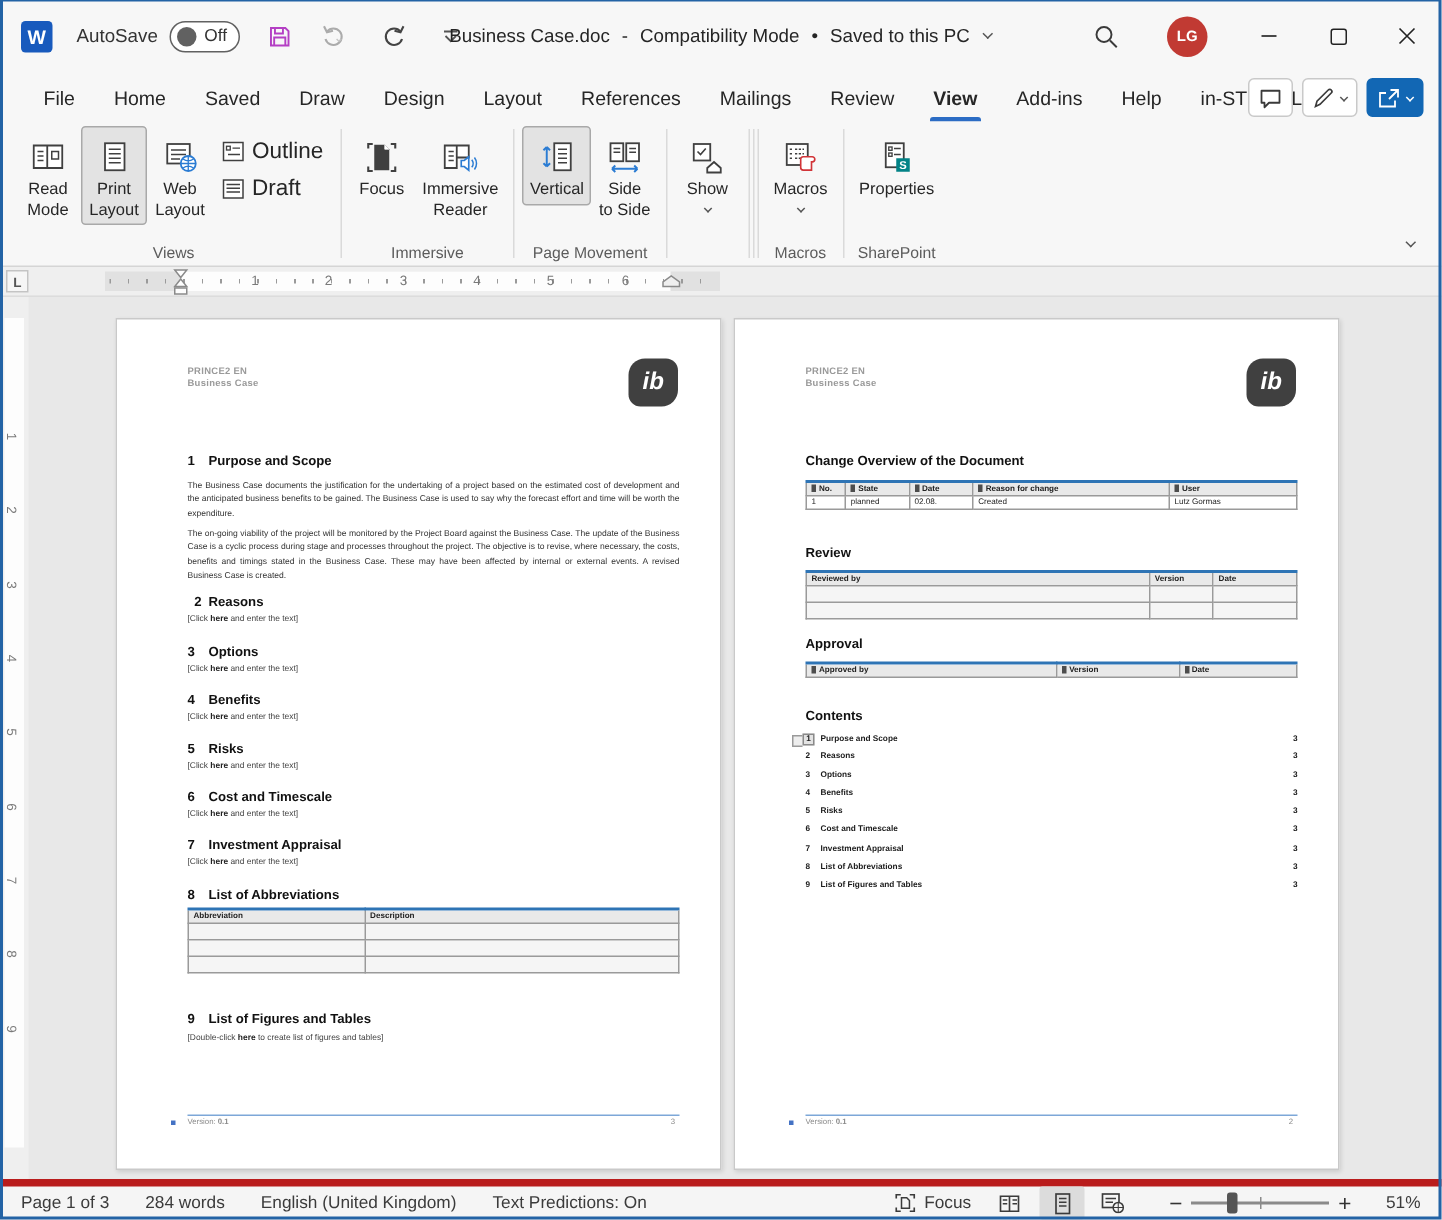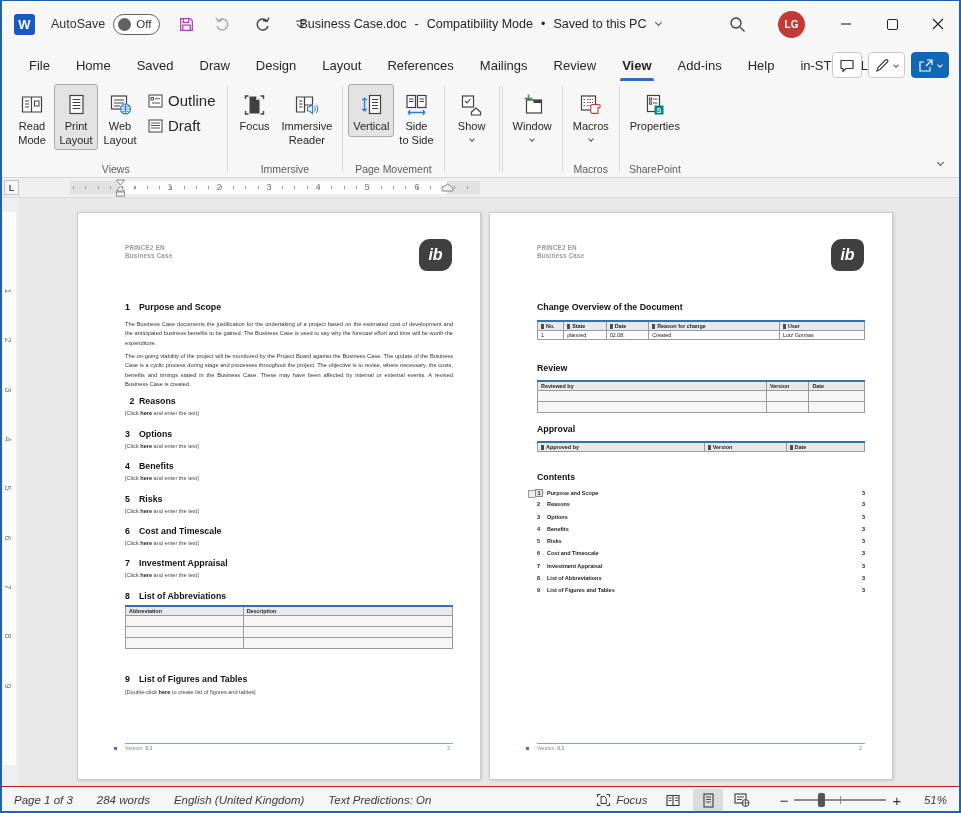--- a/index.html
+++ b/index.html
@@ -80,21 +80,21 @@
   .tocrow { display:flex; align-items:baseline; height:12.3px; }
   .tocrow .n { width:10px; }
   .tocrow .pg { margin-left:auto; }
   .selbox { display:inline-block; border:0.8px solid #8a8a8a; background:#e3e3e3; padding:0 1.5px; margin-left:-2px; }
   .cursor-mark { position:absolute; width:7px; height:8px; border:1px solid #9a9a9a; border-right:none; background:#eee; }
   .pfooter-line { border-top:1.2px solid #7da7d8; }
   .pfooter { font-size:5.2px; color:#8a8a8a; }
   .bluesq { display:inline-block; width:3px; height:3px; background:#4472c4; }
 
   
-  .statusbar { position:relative; height:27px; background:#f5f5f5; border-top:1px solid #b91c1c; display:flex; align-items:center; font-size:11.5px; color:#3b3b3b;font-style:italic; }
+  .statusbar { position:relative; height:27px; background:#f5f5f5; border-top:5px solid #b91c1c; display:flex; align-items:center; font-size:11.5px; color:#3b3b3b; }
   .sb-item { padding:0 12px; cursor:pointer; white-space:nowrap; }
   .sb-right { position:absolute; right:10px; display:flex; align-items:center; height:100%; }
   .sb-focus { display:flex; align-items:center; gap:5px; padding:0 10px; cursor:pointer; }
   .viewbtn { width:30px; height:22px; display:flex; align-items:center; justify-content:center; border-radius:2px; cursor:pointer; margin:0 2px; }
   .viewbtn.sel { background:#dcdcdc; }
   .zoomctl { display:flex; align-items:center; margin-left:14px; }
   .zsign { font-size:15px; color:#333; padding:0 6px; cursor:pointer; }
   .ztrack { position:relative; width:92px; height:2px; background:#8a8a8a; }
   .ztick { position:absolute; left:50%; top:-3px; width:1px; height:8px; background:#8a8a8a; }
   .zknob { position:absolute; left:26%; top:-6px; width:7px; height:14px; background:#555; border-radius:2px; cursor:pointer; }
@@ -326,33 +326,20 @@
             </svg>
         </span>
         <span class="lbl">Show</span>
         <span class="chev sm" style="margin-top:3px;"></span>
       </div>
     </div>
     <div class="gsep"></div>
 
     <div class="gsep"></div>
 
-    <div class="rgroup">
-      <div class="rbtn">
-        <span class="ic">
-          <svg width="27" height="26" viewBox="0 0 26 26">
-              <path d="M9 2.5 v8 M5 6.5 h8" stroke="#2e9e46" stroke-width="1.6"></path>
-              <rect x="7" y="8" width="15" height="13" fill="#fff" stroke="#404040" stroke-width="1.2"></rect>
-              <path d="M14 8 h8 v3 h-8 z" fill="#404040"></path>
-            </svg>
-        </span>
-        <span class="lbl">Window</span>
-        <span class="chev sm" style="margin-top:3px;"></span>
-      </div>
-    </div>
     <div class="gsep"></div>
 
     <div class="rgroup">
       <div class="rbtn">
         <span class="ic">
           <svg width="27" height="26" viewBox="0 0 26 26">
               <rect x="4" y="4" width="14" height="14" fill="#fff" stroke="#404040" stroke-width="1.2"></rect>
               <path d="M6 7.5 h2 M9.5 7.5 h6 M6 10.5 h2 M9.5 10.5 h6 M6 13.5 h2 M9.5 13.5 h4" stroke="#404040" stroke-width="0.9" stroke-dasharray="1.5 1"></path>
               <path d="M15 12.5 h6 a1.7 1.7 0 0 1 0 3.4 h-0.5 v5.5 h-5.5 a1.7 1.7 0 0 1 -1.7 -1.7 v-5 a1.8 1.8 0 0 1 1.7 -2.2 z" fill="#fff" stroke="#d13438" stroke-width="1.1"></path>
             </svg>

